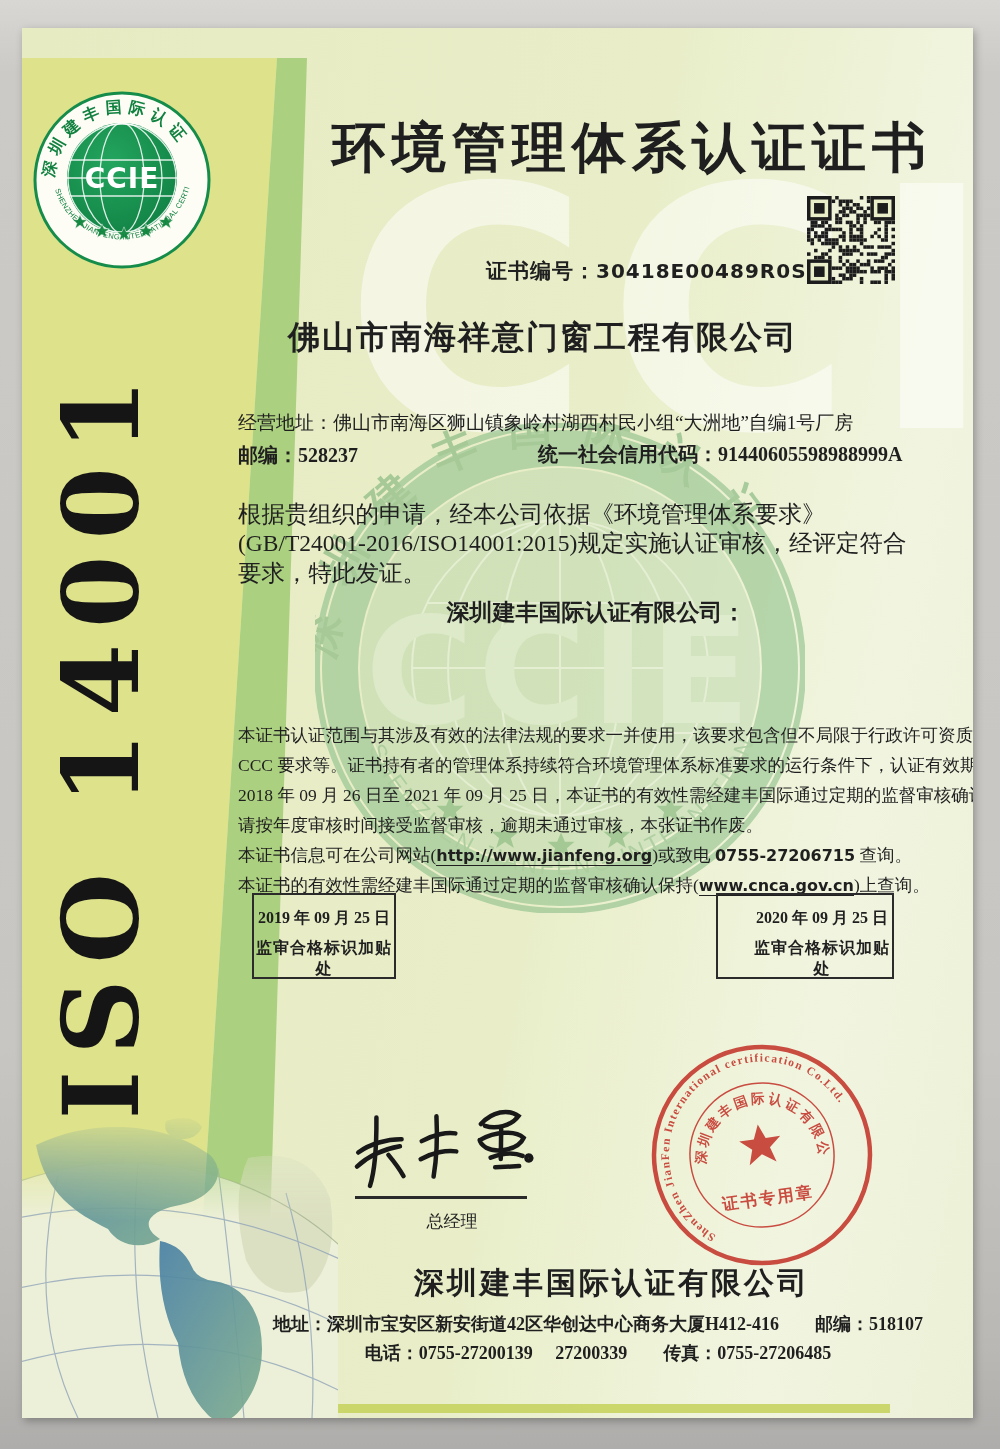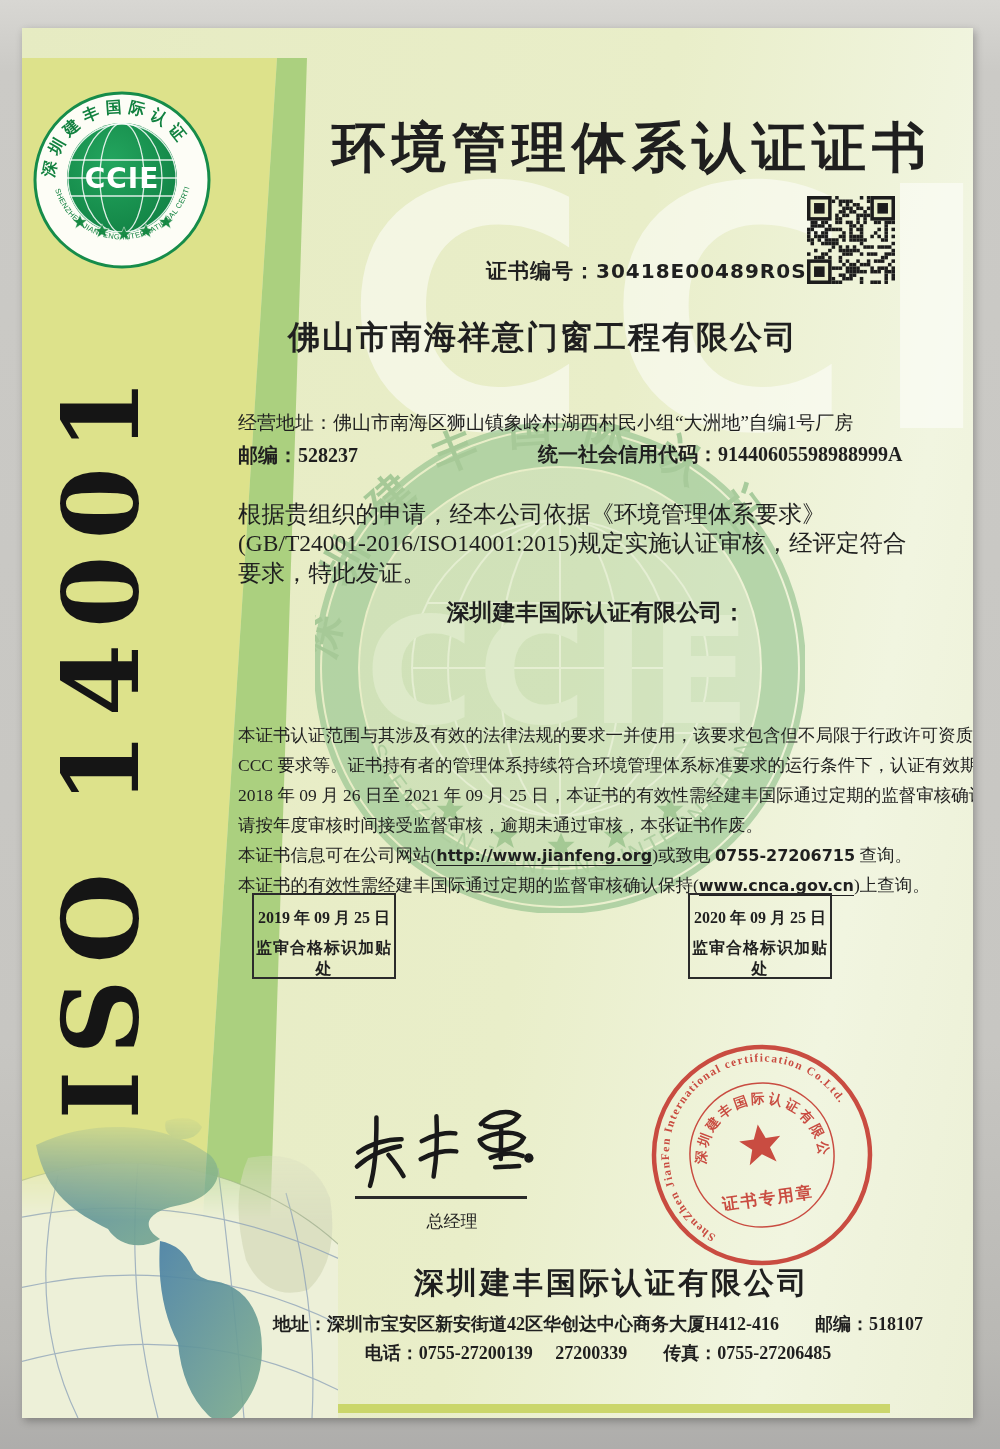--- a/index.html
+++ b/index.html
@@ -49,21 +49,21 @@
   #scope-head{left:216px;top:569px;width:716px;text-align:center;font-size:23px;font-weight:bold;}
   #scope{left:216px;top:609px;width:716px;text-align:center;font-size:19.5px;}
   #first-issue{left:216px;top:645px;width:716px;text-align:center;font-size:21px;font-weight:bold;}
   .term{left:216px;width:724px;font-size:17.5px;white-space:nowrap;}
   #tm0{top:695px;} #tm1{top:725px;} #tm2{top:755px;} #tm3{top:785px;} #tm4{top:815px;} #tm5{top:845px;}
   .url{font-family:"DejaVu Sans","Liberation Sans",sans-serif;font-weight:bold;font-size:16px;
     border-bottom:1.5px solid #1f1f1f;}
   .bnum{font-family:"DejaVu Sans","Liberation Sans",sans-serif;font-weight:bold;font-size:16px;}
   .sticker{position:absolute;top:865px;width:140px;height:82px;border:2px solid #2b2b2b;
     text-align:center;font-size:16px;font-weight:bold;z-index:4;}
-  #stick0{left:230px;} #stick1{left:666px;}
+  #stick0{left:230px;} #stick1{left:694px;padding-left:34px;}
   .sticker .d{margin-top:13px;} .sticker .l{margin-top:9px;letter-spacing:1px;}
   #sig{left:322px;top:1068px;z-index:4;}
   #sig-line{left:333px;top:1168px;width:172px;height:2.5px;background:#2a2a2a;z-index:4;}
   #signer-title{left:370px;top:1182px;width:120px;text-align:center;font-size:17px;z-index:4;}
   #stamp{left:627px;top:1014px;z-index:5;}
   #issuer-name{left:260px;top:1235px;width:660px;text-align:center;font-size:30px;font-weight:bold;
     letter-spacing:3px;font-family:"Liberation Sans","DejaVu Sans",sans-serif;white-space:nowrap;}
   .footer-line{left:215px;width:722px;text-align:center;font-size:18px;font-weight:bold;white-space:nowrap;}
   #f-addr{top:1284px;} #f-phone{top:1313px;} #f-web{top:1344px;letter-spacing:1px;}
 </style>

